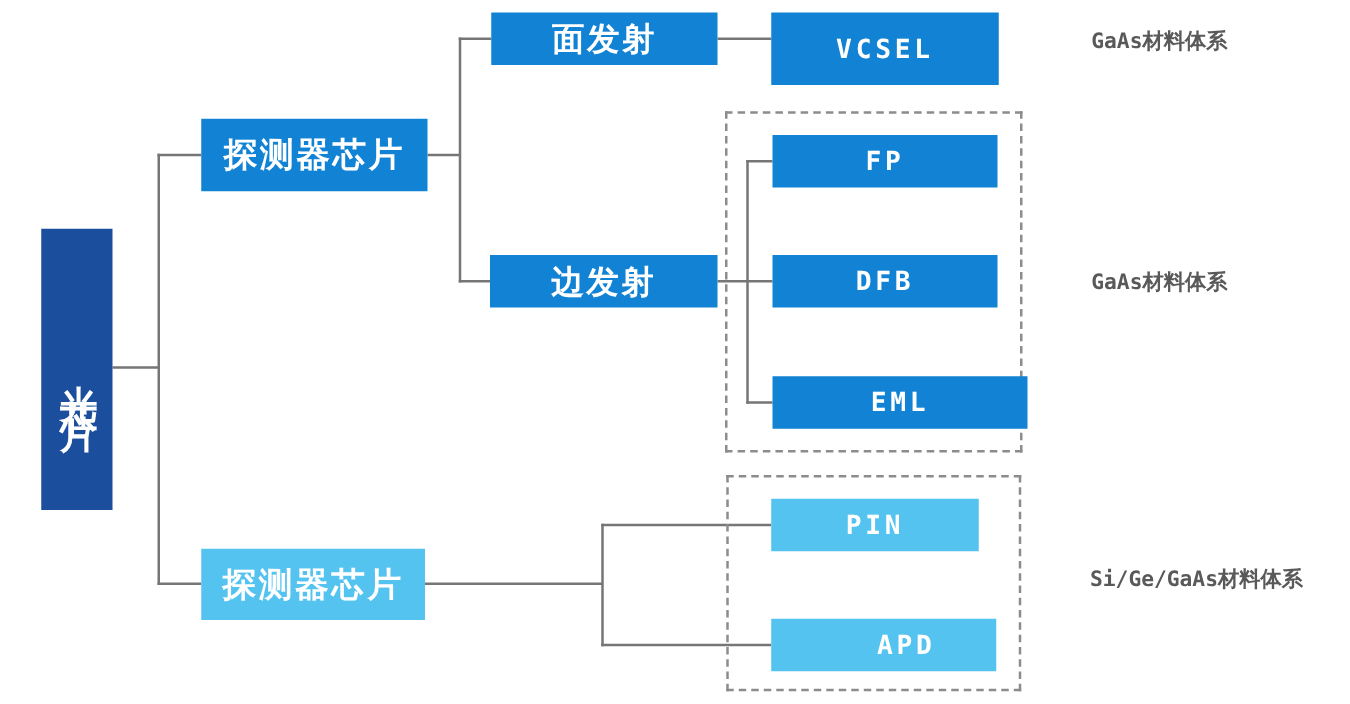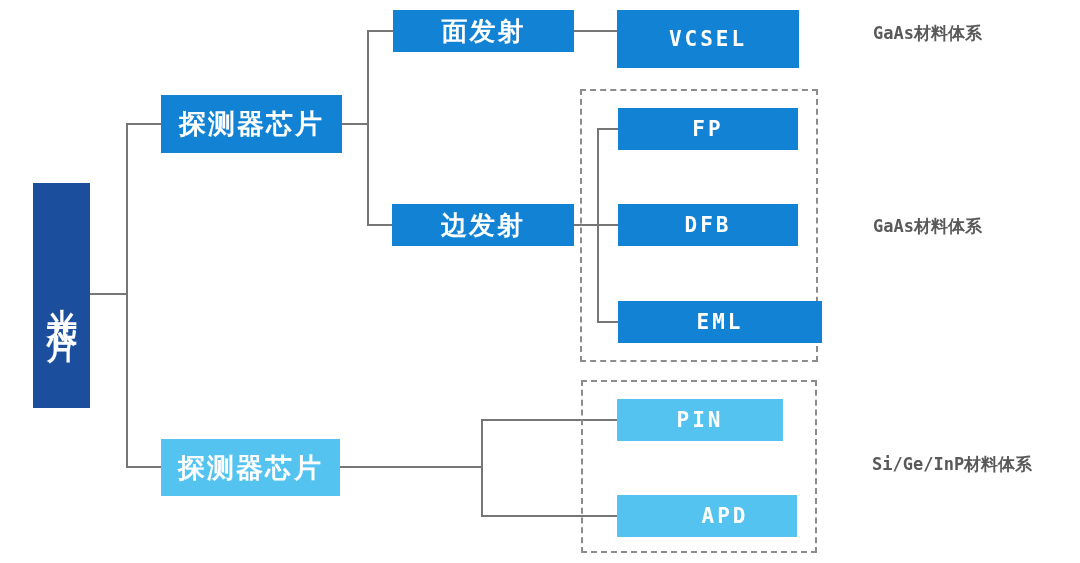--- a/index.html
+++ b/index.html
@@ -121,15 +121,15 @@
   <div class="node secondary latin" style="left:617px; top:399px; width:166px; height:42px;">
     <span>PIN</span>
   </div>
 
   <div class="node secondary latin" style="left:617px; top:495px; width:180px; height:42px;padding-left:36px;">
     <span>APD</span>
   </div>
 
   <div class="material-label" style="left:873px; top:21px;">GaAs材料体系</div>
   <div class="material-label" style="left:873px; top:214px;">GaAs材料体系</div>
-  <div class="material-label" style="left:872px; top:452px;">Si/Ge/InP材料体系</div>
+  <div class="material-label" style="left:872px; top:452px;">Si/Ge/GaAs材料体系</div>
 
 </div>
 
 </body></html>

